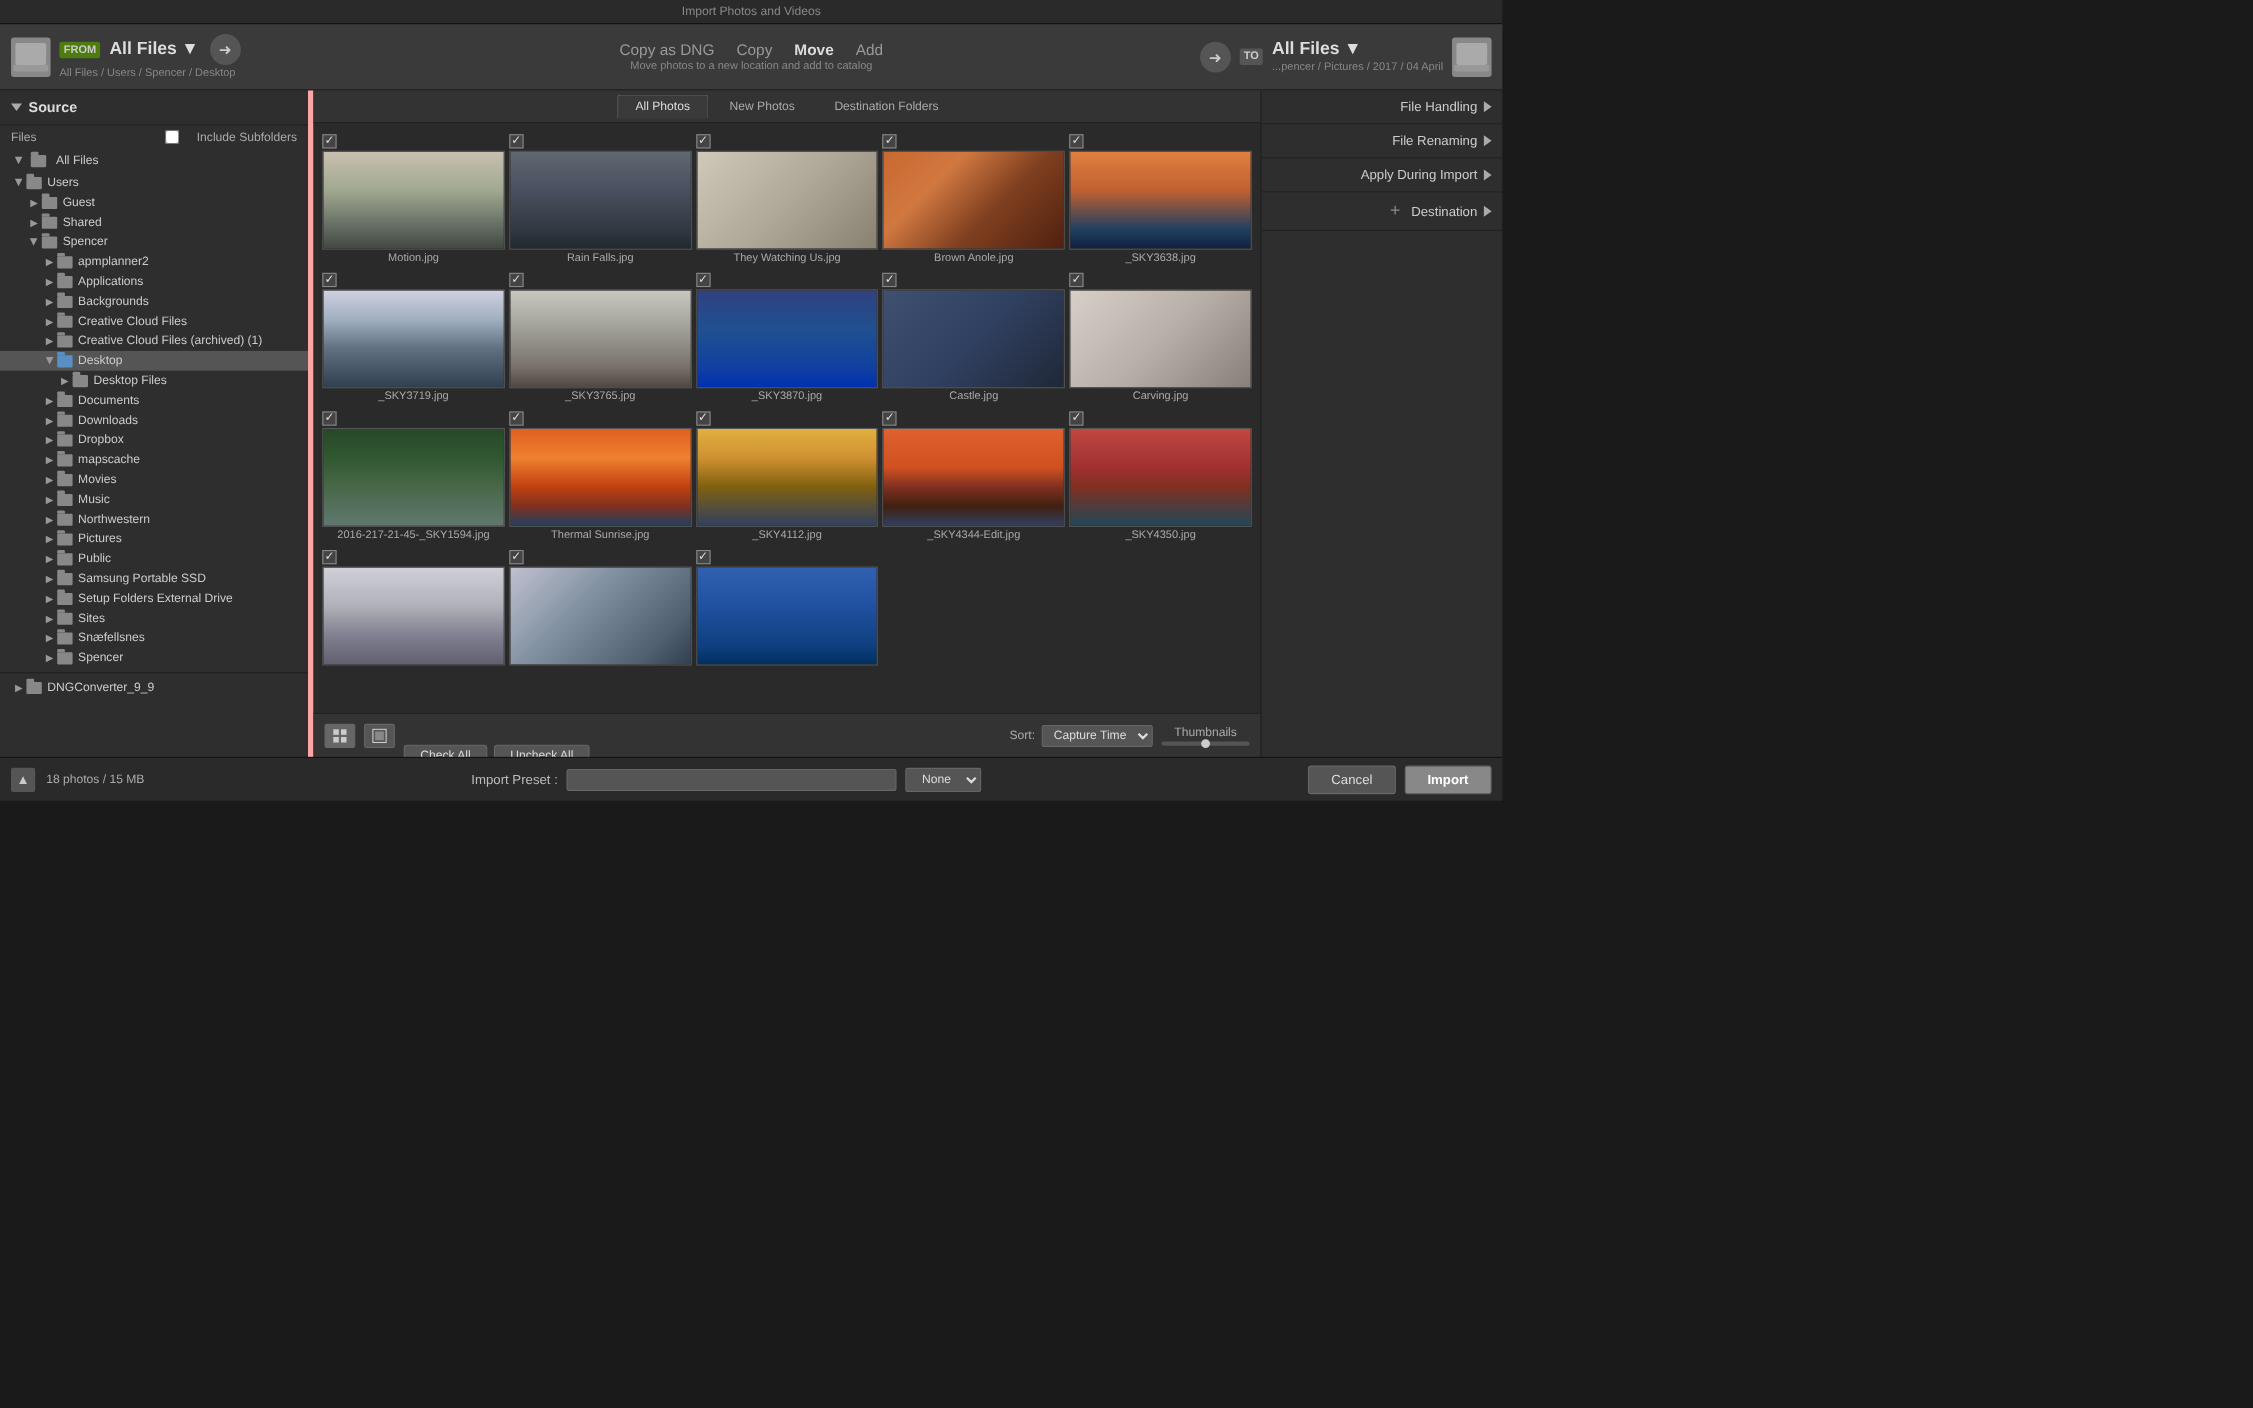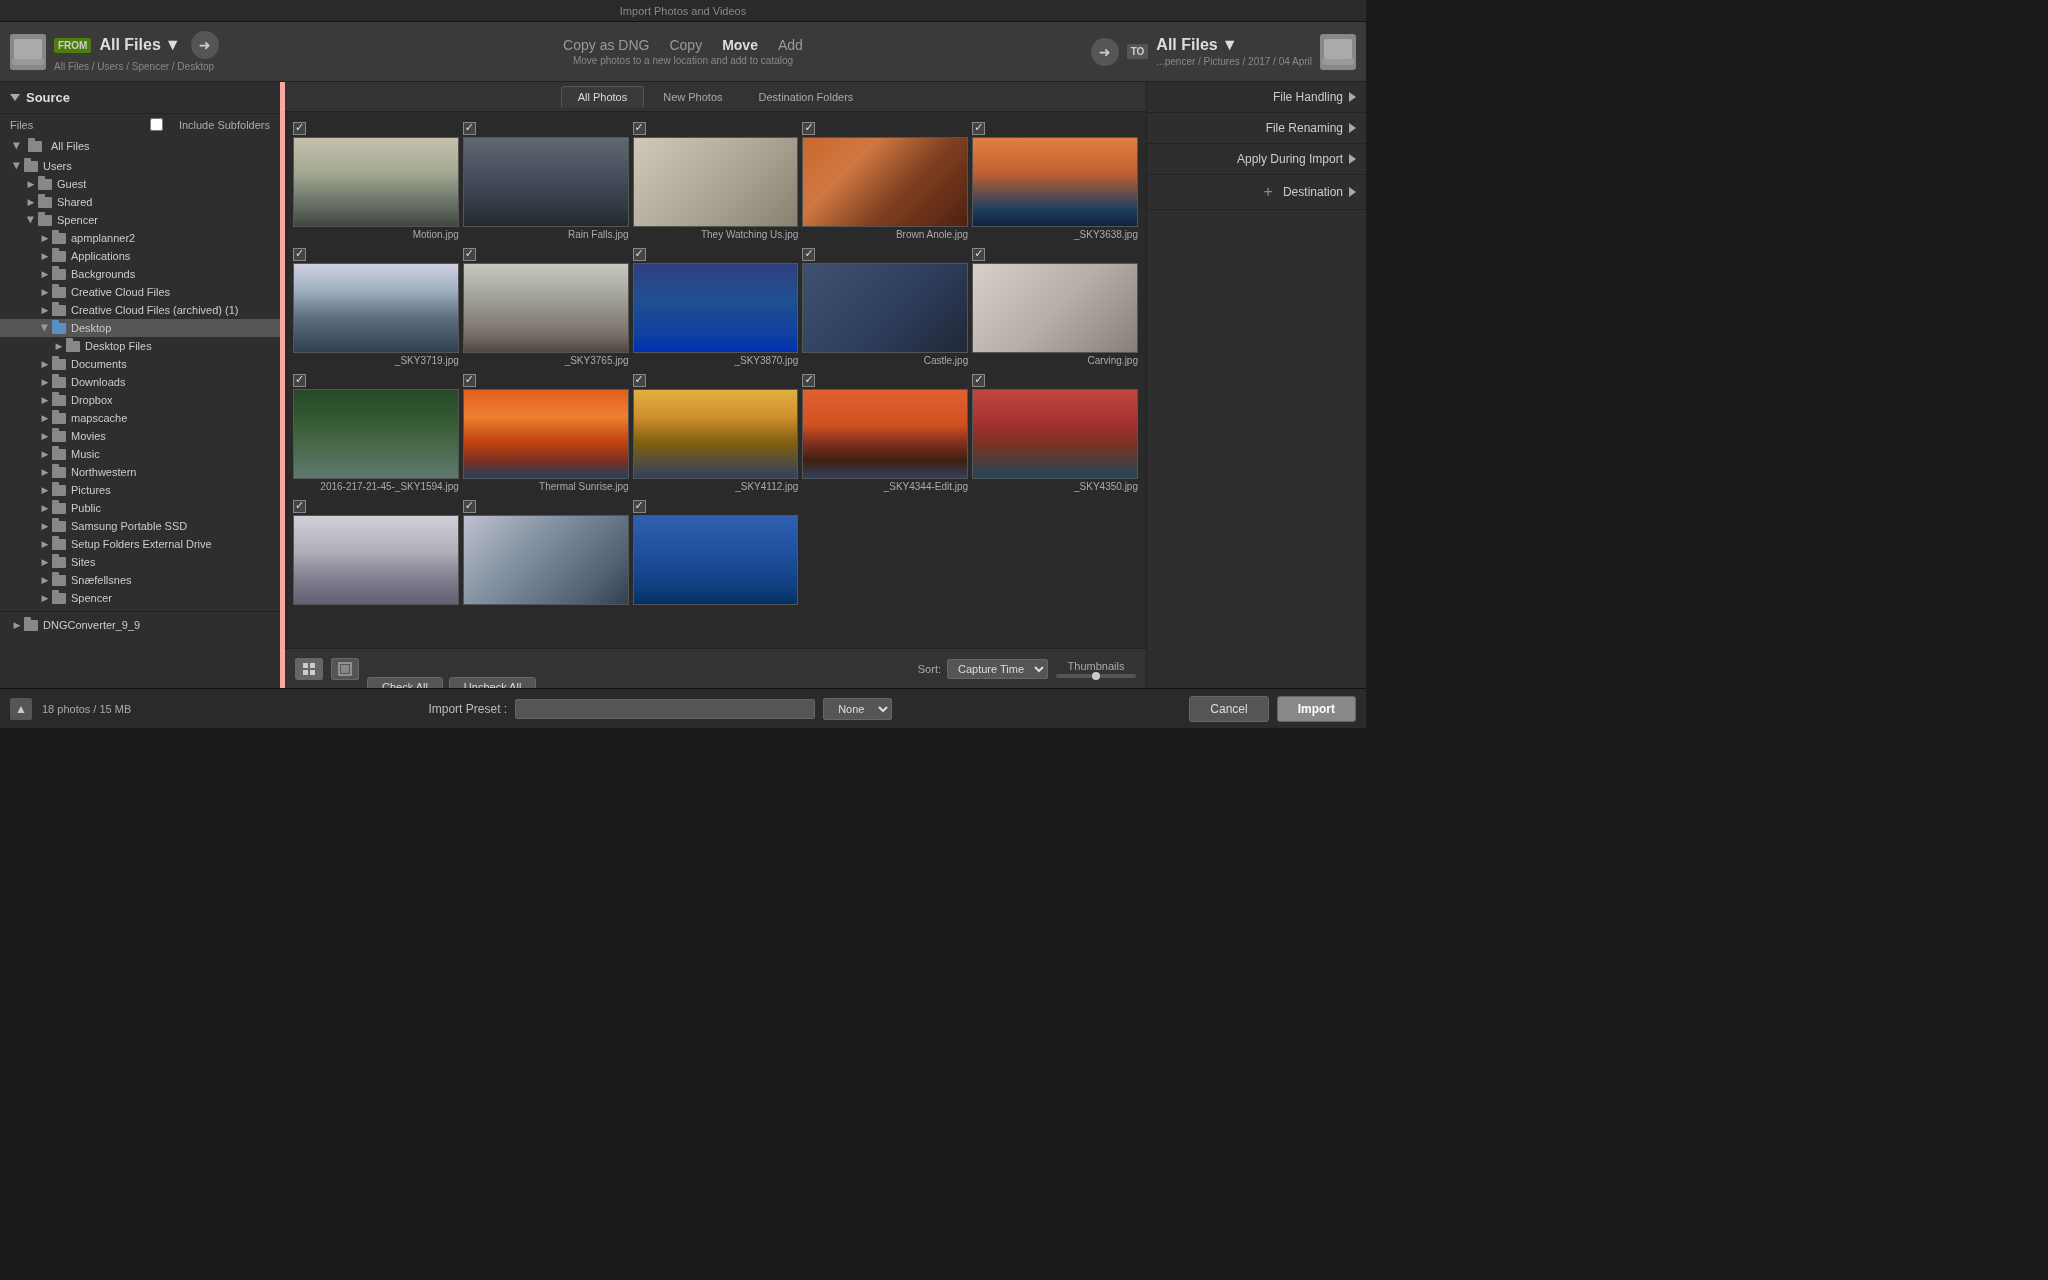--- a/index.html
+++ b/index.html
@@ -412,21 +412,21 @@
     .photo-sky4112 { background: linear-gradient(180deg, #e0b040 0%, #d09030 30%, #806010 60%, #304060 100%); }
     .photo-sky4344 { background: linear-gradient(180deg, #e06030 0%, #d05020 40%, #803020 60%, #402010 80%, #304060 100%); }
     .photo-sky4350 { background: linear-gradient(180deg, #c04840 0%, #a03030 40%, #803020 60%, #204858 100%); }
     .photo-mountain1 { background: linear-gradient(180deg, #d0d0d8 0%, #b0b0b8 40%, #808090 70%, #606070 100%); }
     .photo-mountain2 { background: linear-gradient(135deg, #c0c0d0 0%, #8090a0 40%, #506070 80%, #304050 100%); }
     .photo-mountain3 { background: linear-gradient(180deg, #3060b0 0%, #2050a0 40%, #104080 80%, #003060 100%); }
 
     .photo-label {
       font-size: 10px;
       color: #aaa;
-      text-align: right;
+      text-align: center;
       padding: 2px 0;
       overflow: hidden;
       text-overflow: ellipsis;
       white-space: nowrap;
     }
 
     
     .bottom-bar {
       height: 40px;
       background: #333;

